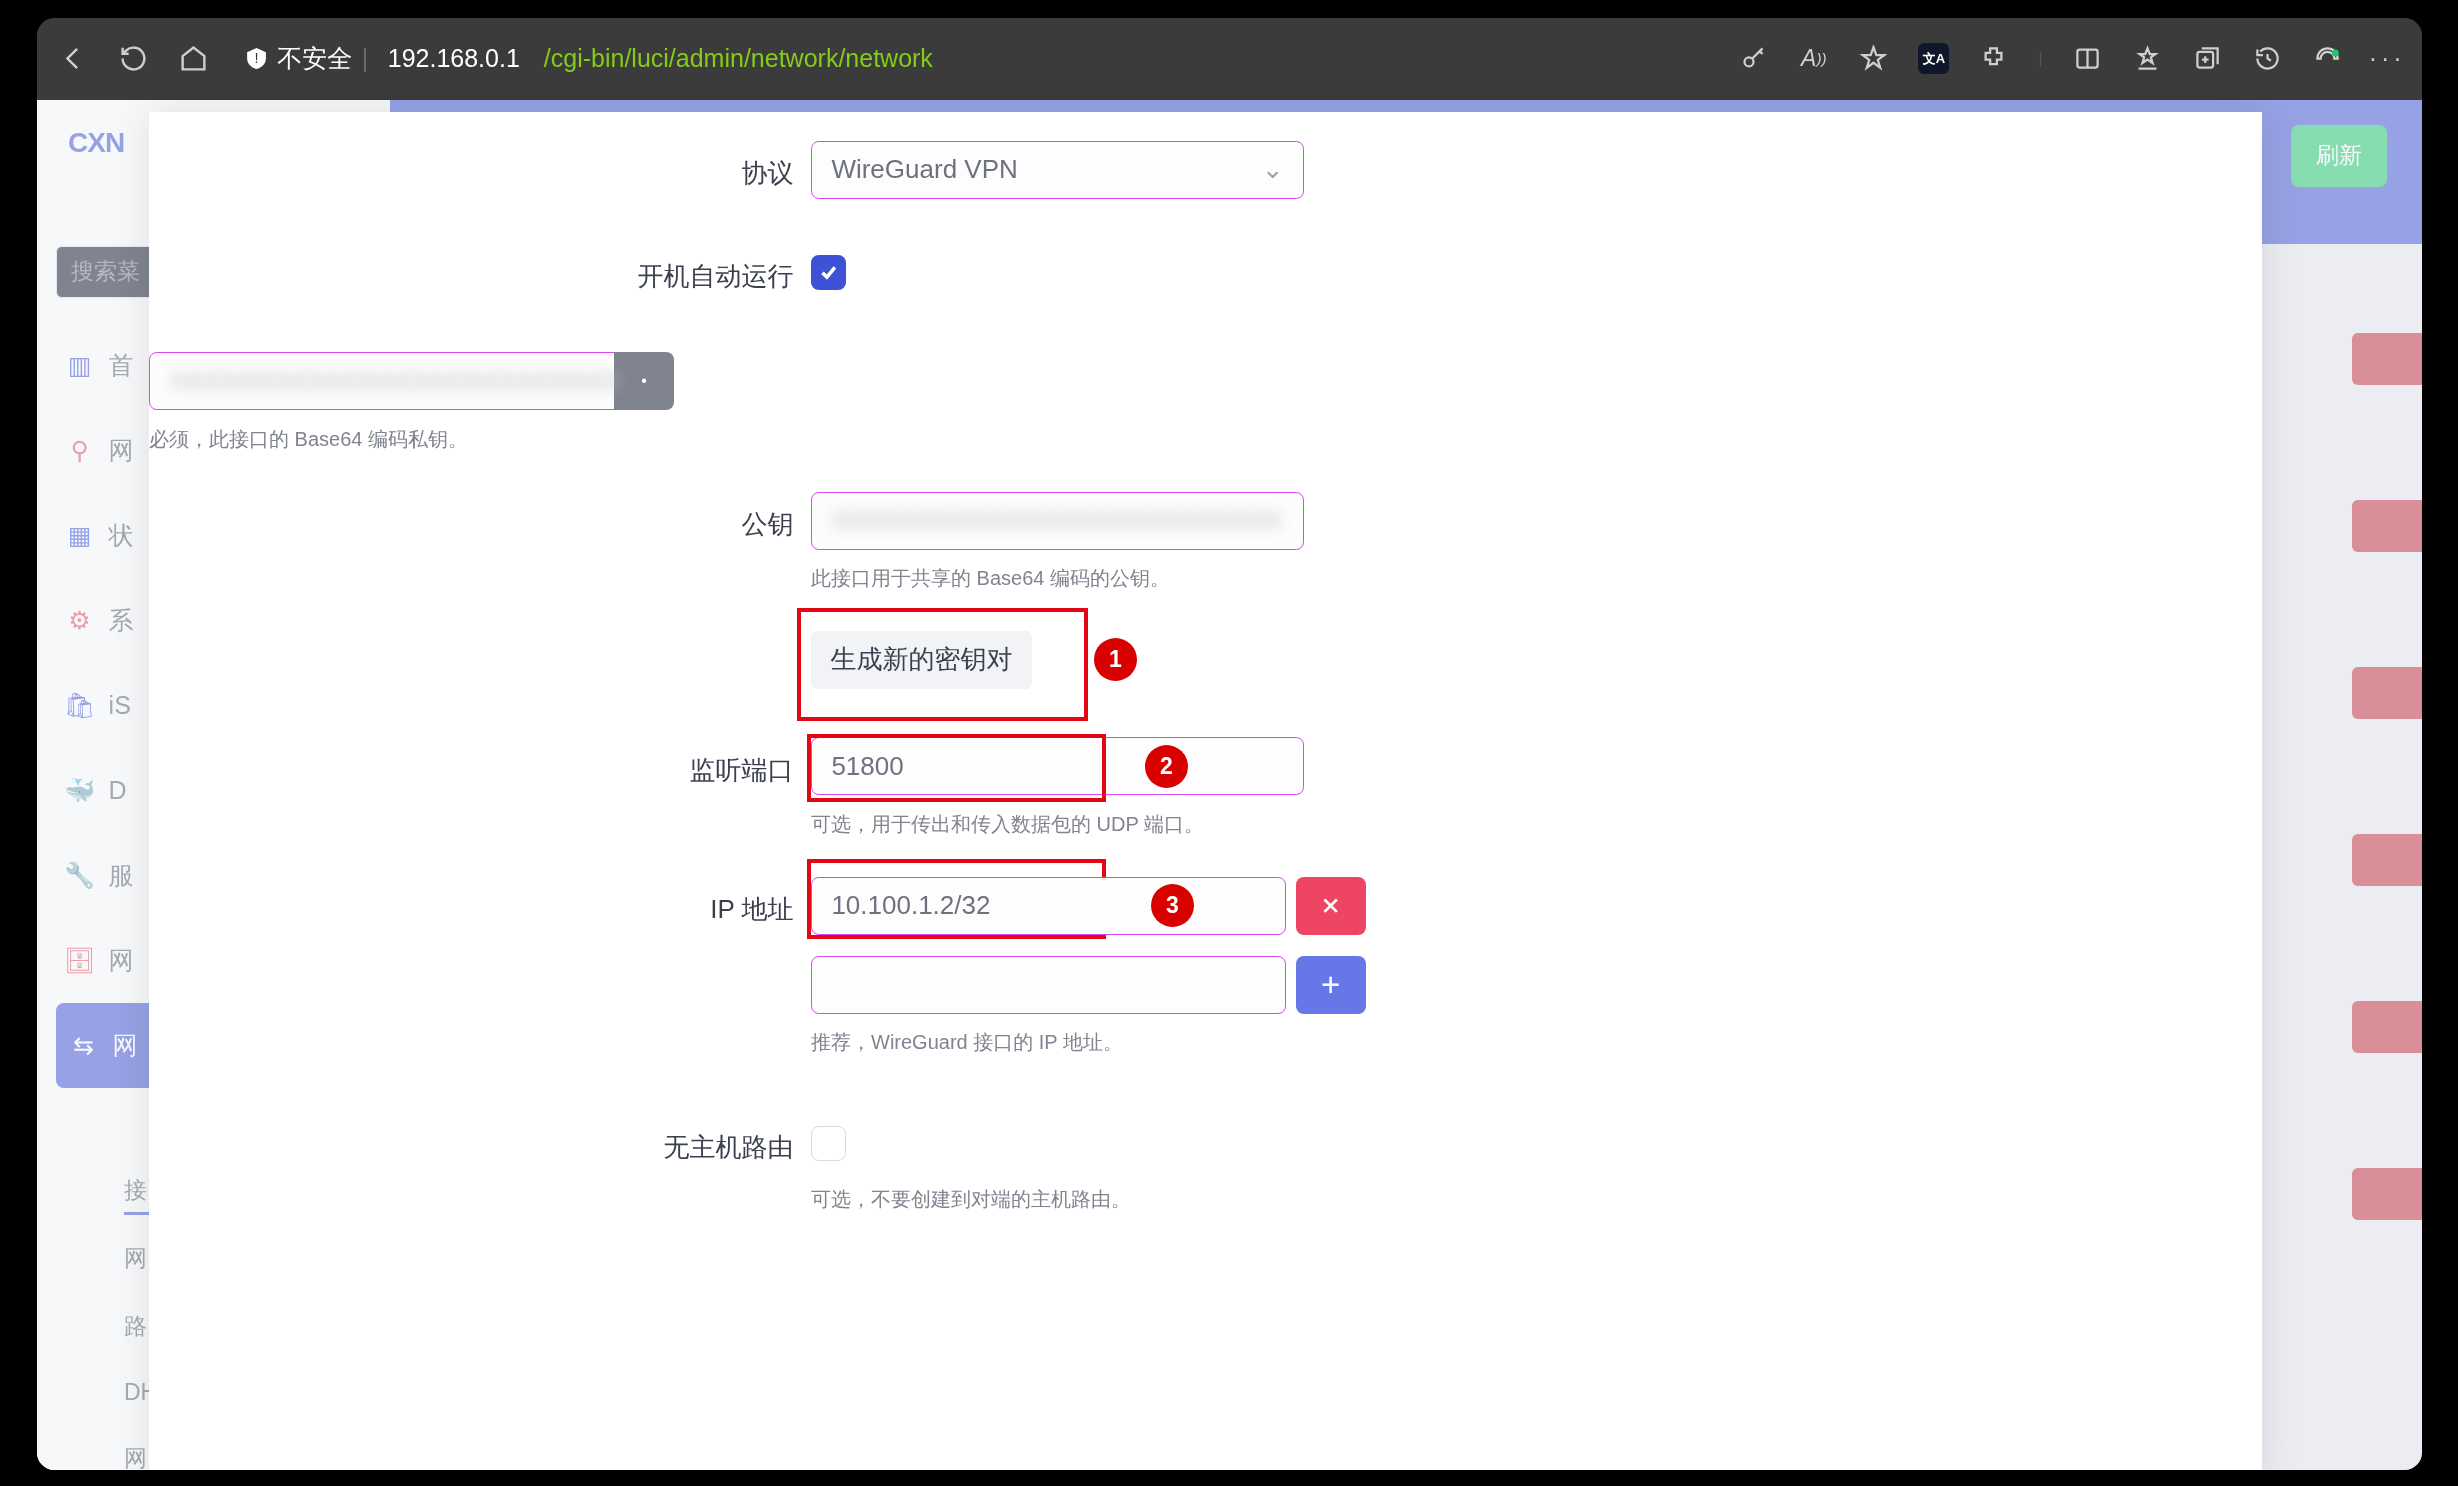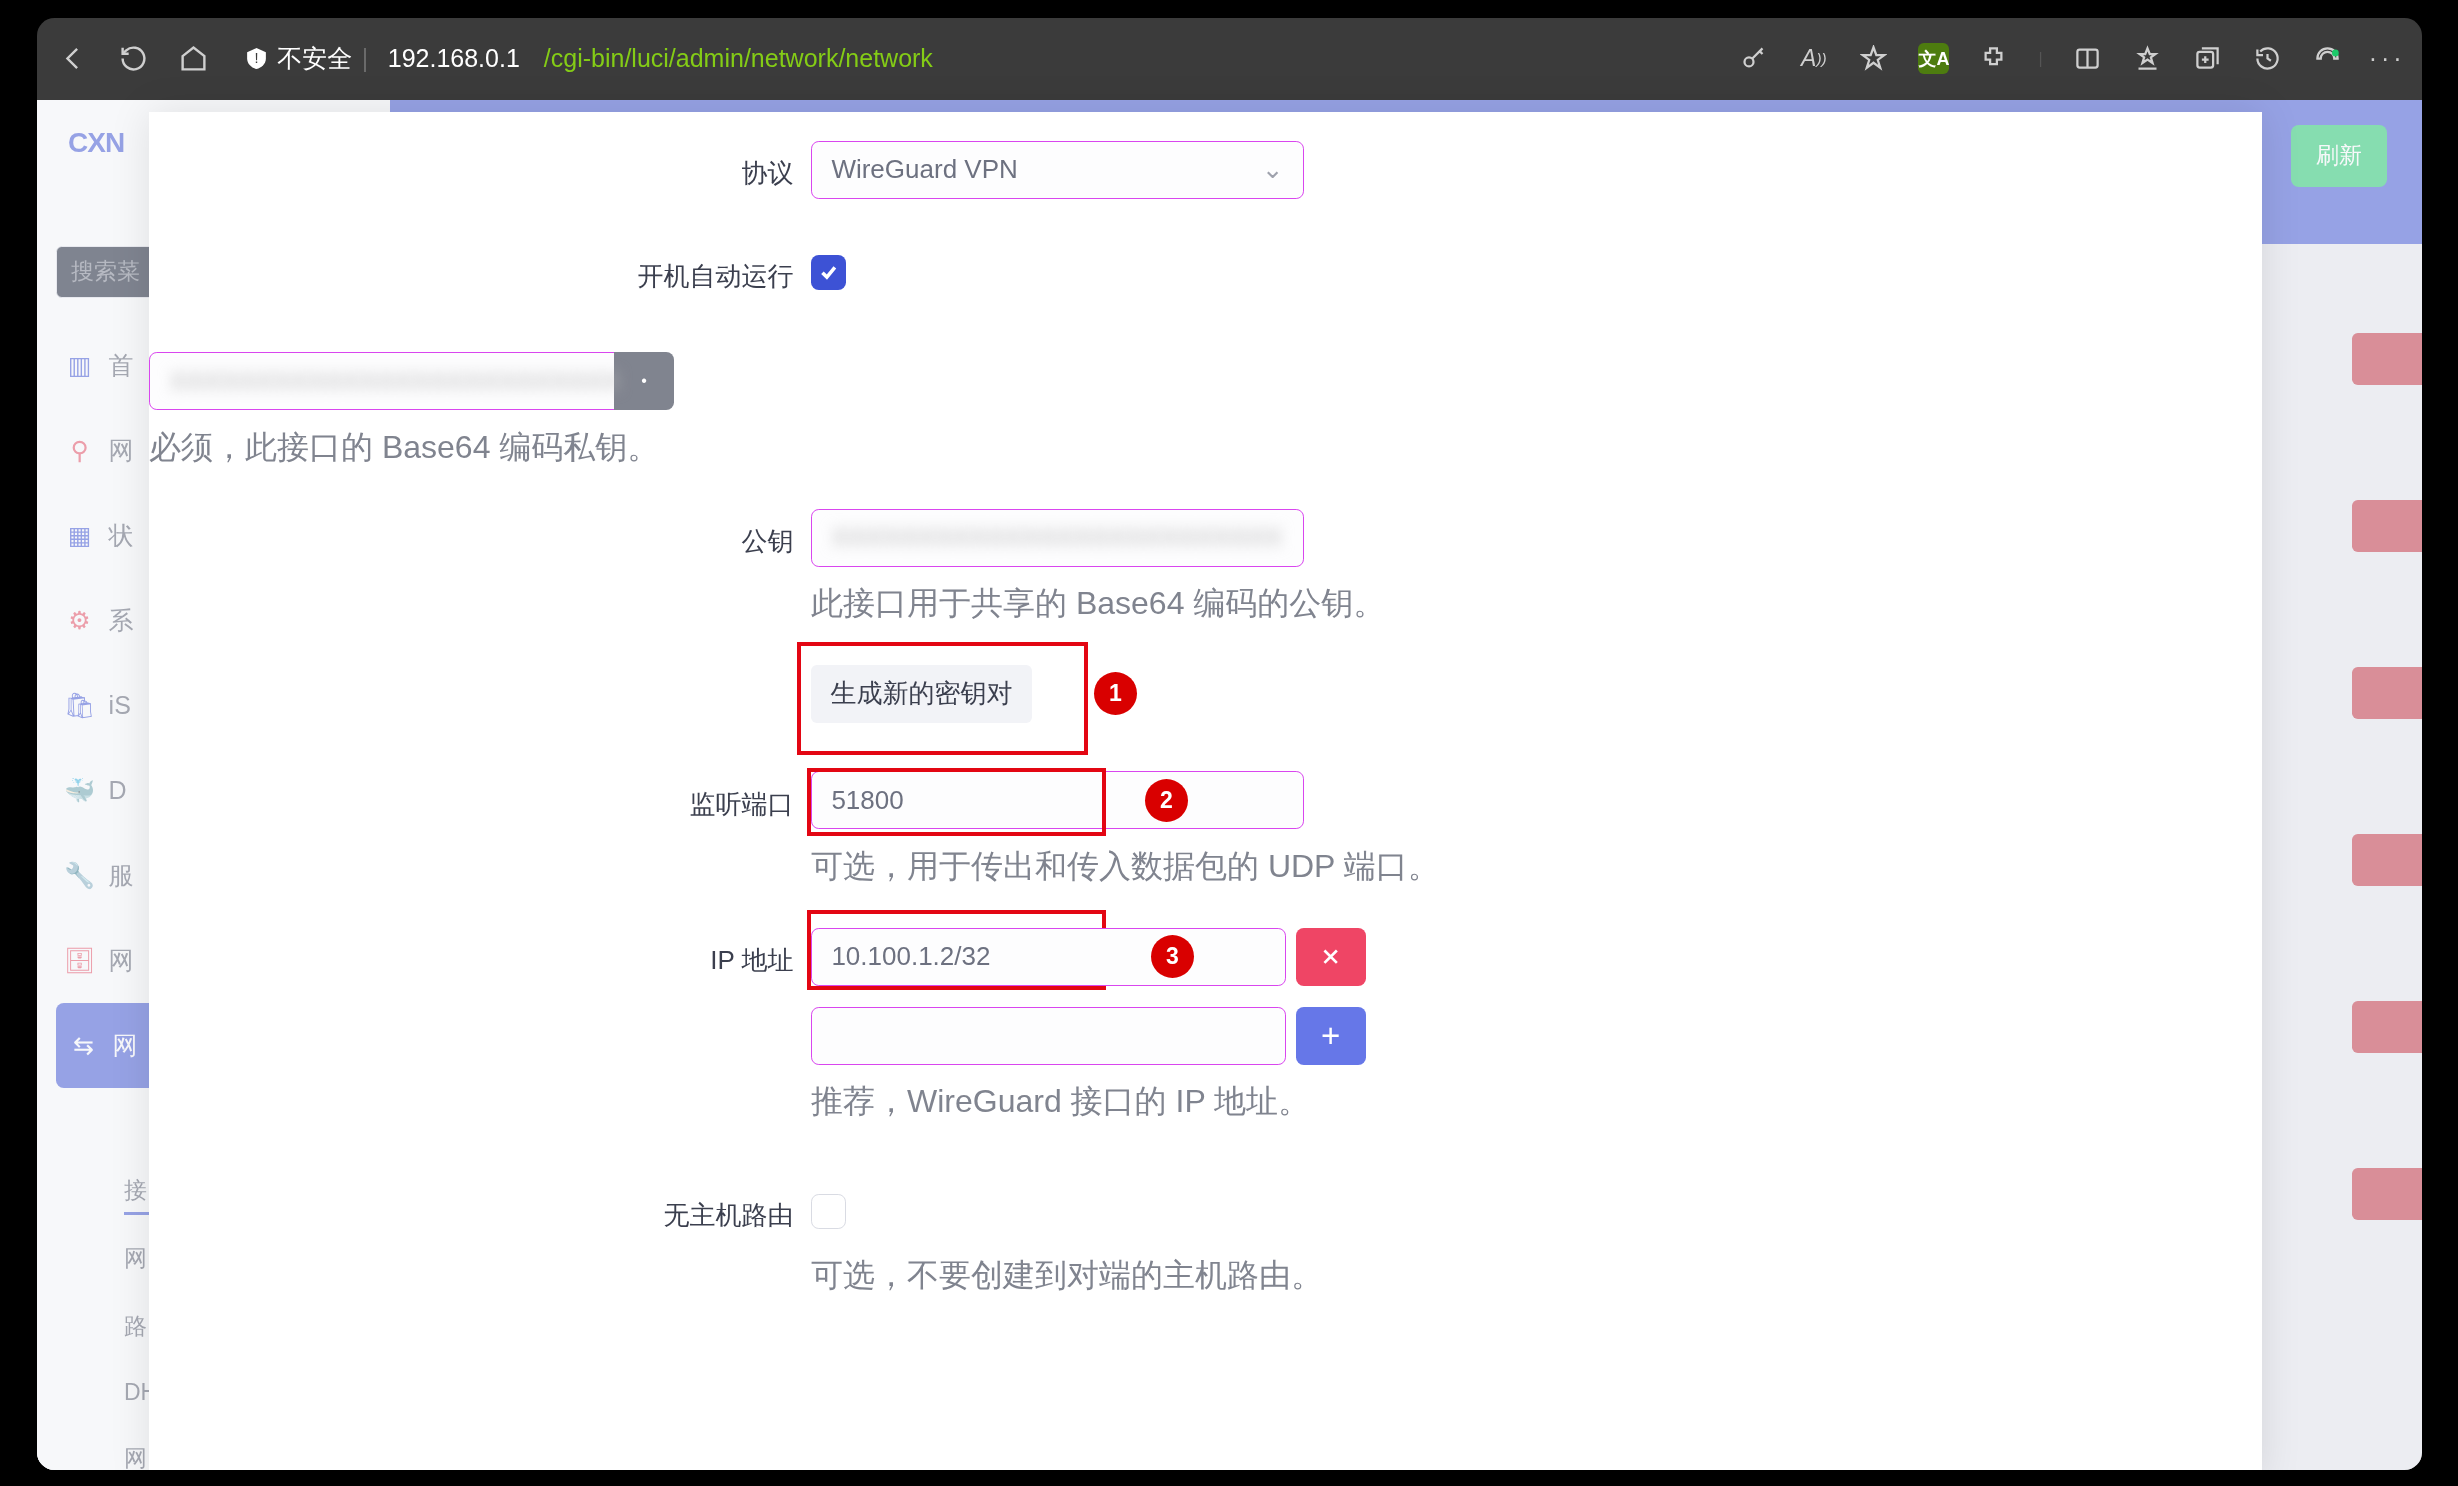--- a/index.html
+++ b/index.html
@@ -27,21 +27,21 @@
       gap: 19.4px;
     }
     .nav-icons { display: flex; gap: 25px; align-items: center; }
     .nav-icon { width: 35px; height: 35px; color: #cfcfcf; display:flex; align-items:center; justify-content:center; cursor:pointer; }
     .addrbar { flex: 0 0 auto; display: flex; align-items: center; gap: 9.7px; margin-left: 13.6px; }
     .secure-badge { display:flex; align-items:center; gap:7.8px; color:#fff; font-size:25px; }
     .url { color:#fff; font-size:25px; margin-left:9.7px; }
     .url .dim { color:#84cc16;margin-left:24px; }
     .toolbar-right { margin-left:auto; display:flex; gap:29px; align-items:center; }
     .tb-icon { width:31px; height:31px; color:#cfcfcf; display:flex; align-items:center; justify-content:center; }
-    .tb-badge { width:31px; height:31px; background:#4d7c0f; border-radius:5.8px; color:#fff; display:flex; align-items:center; justify-content:center; font-size:18px; font-weight:bold; }
+    .tb-badge { width:31px; height:31px; background:#0f172a; border-radius:5.8px; color:#fff; display:flex; align-items:center; justify-content:center; font-size:13px; font-weight:bold; }
 
     .content-area {
       position: relative;
       height: calc(100% - 82px);
       background: #e8e9ee;
     }
     .dim-overlay { position:absolute; inset:0; background: rgba(240,241,245,0.5); }
     
     .sidebar-bg {
       position:absolute; left:0; top:0; width:353px; height:100%;
@@ -72,21 +72,21 @@
     }
     .form { padding: 29px 0 0 0; }
     .row { display:flex; align-items:flex-start; margin-bottom:9.7px; }
     .label-col { width:662px; text-align:right; padding-right:17.5px; color:#3b3f4e; font-size:26px; padding-top:15.5px; }
     .field-col { width:1067px; position:relative; }
     .select, .text-input {
       width:493px; height:58px; border:1px solid #d946ef; border-radius:7.8px;
       padding:0 19.4px; font-size:26px; color:#6d7180; background:#fdfdfe;
       display:flex; align-items:center; justify-content:space-between;
     }
-    .hint { font-size:32px; color:#80848f; margin-top:15.5px; margin-bottom:29px; }
+    .hint { font-size:20px; color:#80848f; margin-top:15.5px; margin-bottom:29px; }
     .cbox { width:35px; height:35px; background:#3d52d5; border-radius:7.8px; display:flex; align-items:center; justify-content:center; margin-top:11.6px; }
     .cbox.empty { background:transparent; border:1.9px solid #d9dbe3; }
     .gray-btn { height:58px; display:flex; align-items:center; padding:0 19.4px; background:#f2f3f7; color:#3b3f4e; font-size:26px; border-radius:5.8px; }
     .btn-append { width:60px; height:58px; background:#80848f; border-radius:0 7.8px 7.8px 0; display:flex; align-items:center; justify-content:center; color:#fff; margin-left:-1px; }
     .danger-btn { width:70px; height:58px; background:#ef4565; border-radius:7.8px; display:flex; align-items:center; justify-content:center; color:#fff; font-size:29px; margin-left:9.7px; }
     .add-btn { width:70px; height:58px; background:#6677e8; border-radius:7.8px; display:flex; align-items:center; justify-content:center; color:#fff; font-size:33px; margin-left:9.7px; }
     .inline-group { display:flex; align-items:center; }
     .hl-box { position:absolute; border:4.9px solid #e30613; pointer-events:none; }
     .anno-num { width:43px; height:43px; border-radius:50%; background:#d90000; color:#fff; display:flex; align-items:center; justify-content:center; font-size:23px; font-weight:700; }
     .blurred { filter: blur(6.8px); color:#b9b9b9; }

